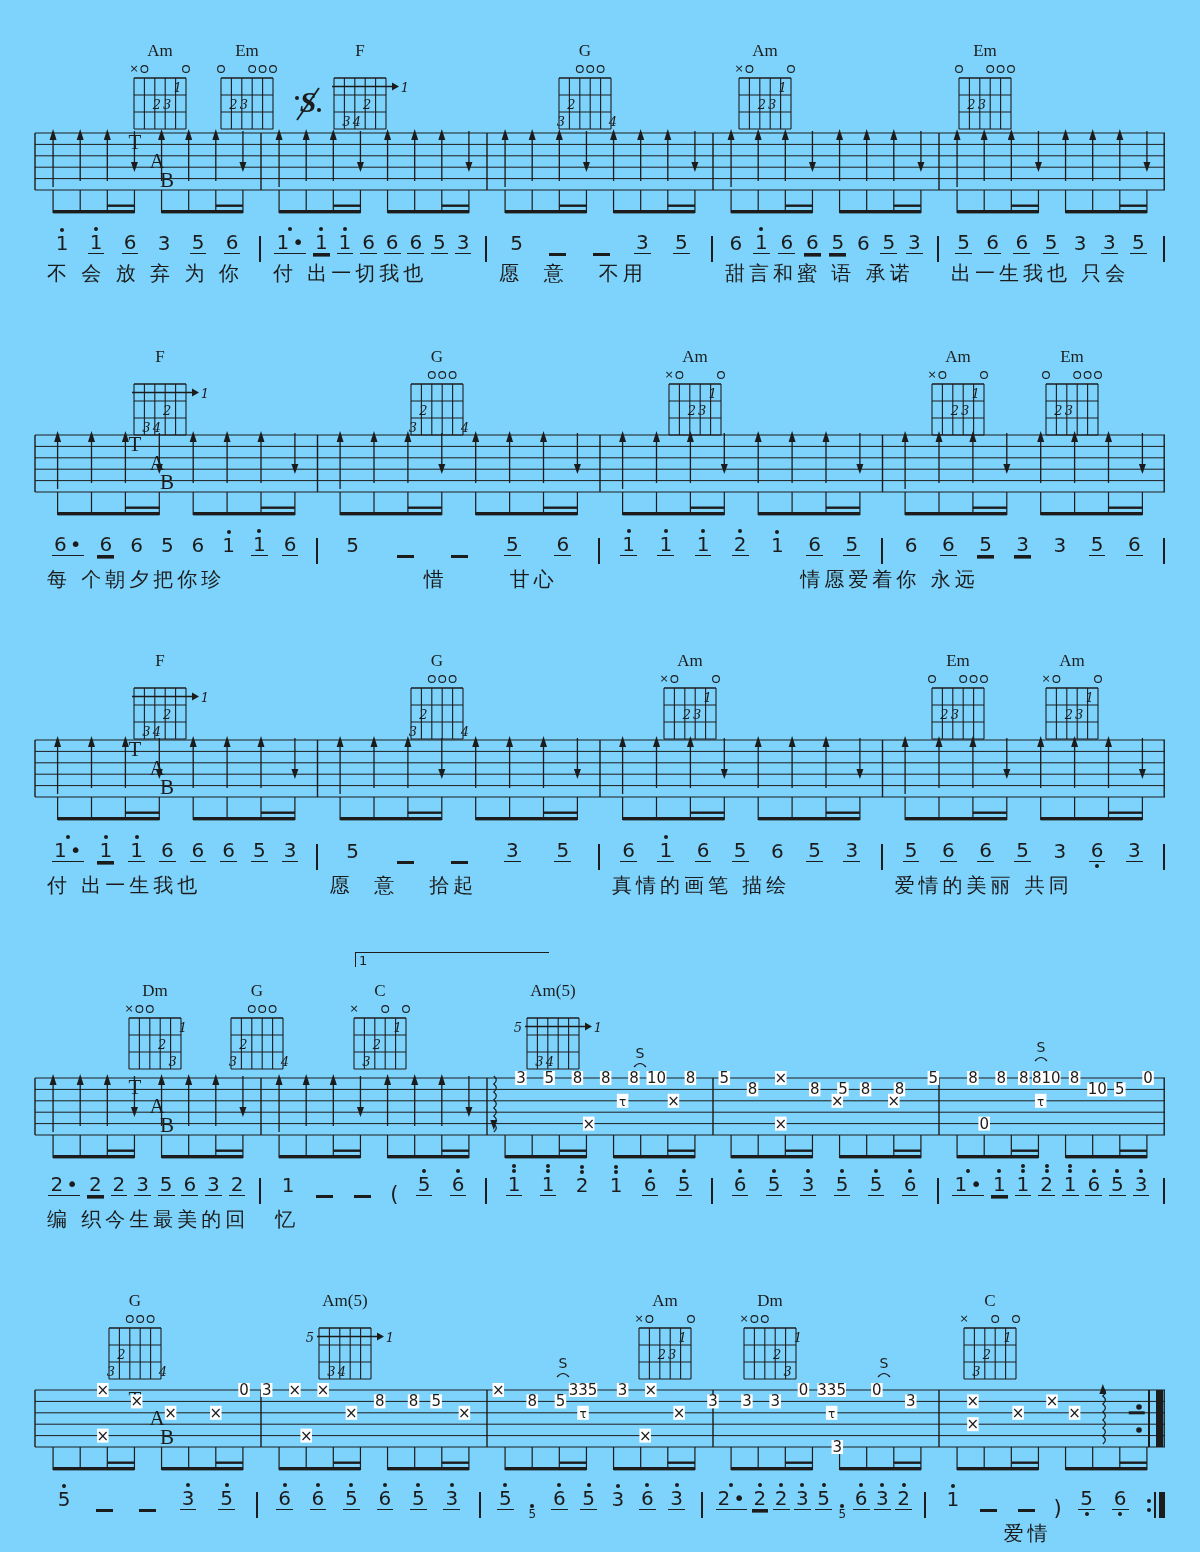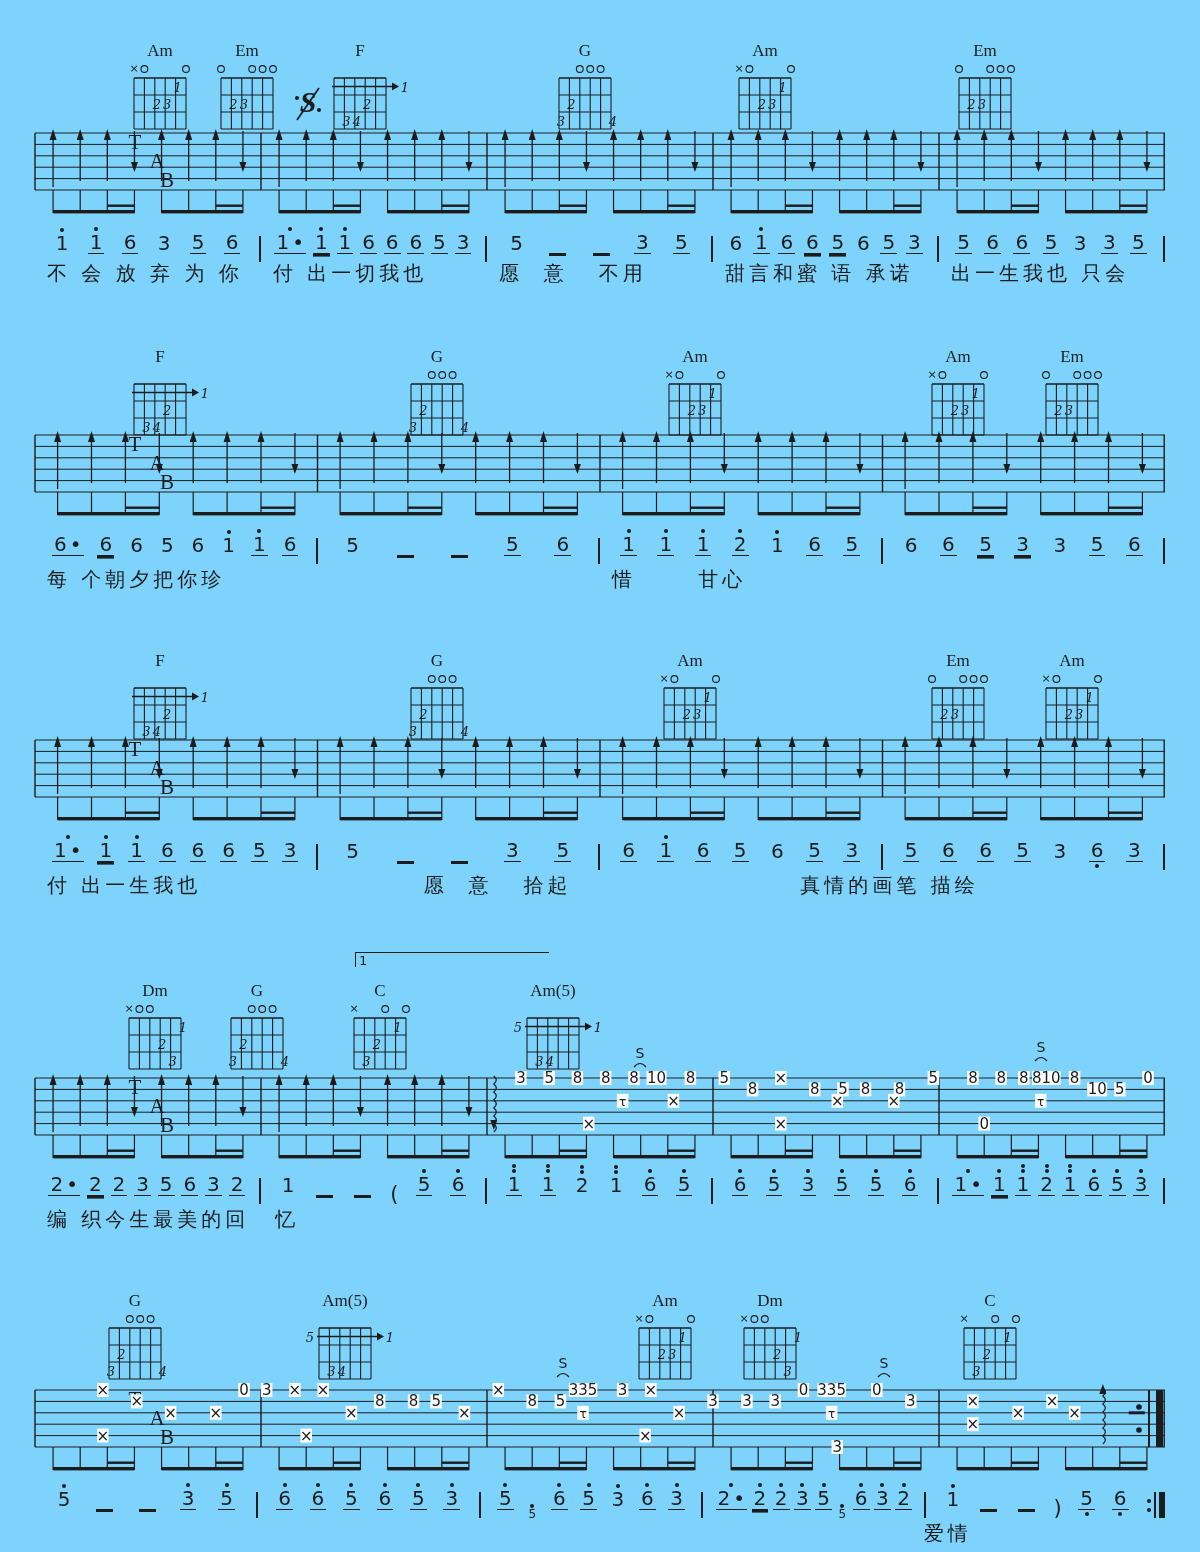--- a/index.html
+++ b/index.html
@@ -17,21 +17,21 @@
   .dg{display:flex;align-items:baseline;padding:0 2px;}
   .u1{border-bottom:1.8px solid #1c1c1c;}
   .u2{border-bottom:1.8px solid #1c1c1c;box-shadow:0 2.6px 0 #1c1c1c;}
   .aug{font-size:20px;margin-left:3px;}
   .dash{width:17px;height:3px;background:#1c1c1c;margin:0 2px 8px 2px;align-self:flex-end;}
   .paren{font-size:21px;font-family:"DejaVu Sans",sans-serif;align-self:flex-end;margin-bottom:0px;}
   .grace{font-size:12px;line-height:12px;}
   .lyrrow{position:absolute;left:35px;width:1130px;display:flex;}
   .lyr{flex:1;font-size:20px;letter-spacing:4px;padding-left:12px;white-space:pre;
        font-family:"DejaVu Sans", sans-serif;}
-  .lyr.right{text-align:left;padding-right:34px;font-family:Liberation Serif, serif;}
+  .lyr.right{text-align:center;padding-right:34px;font-family:Liberation Serif, serif;}
   .volta{position:absolute;border-top:1.6px solid #1c1c1c;border-left:1.6px solid #1c1c1c;
          height:14px;font-size:13px;padding-left:3px;font-family:"DejaVu Sans",sans-serif;}
   .endrep{display:flex;align-items:center;gap:3px;align-self:flex-end;margin-bottom:2px;height:26px;}
   .endrep .d2{display:flex;flex-direction:column;gap:5px;}
   .endrep .d2 i{width:4px;height:4px;border-radius:50%;background:#1c1c1c;}
   .endrep .thin{width:2px;height:26px;background:#1c1c1c;}
   .endrep .thick{width:6px;height:26px;background:#1c1c1c;}
 </style>
 </head>
 <body>
@@ -889,20 +889,21 @@
             <span class="da"></span>
             <span class="dg u1">6</span>
             <span class="db"></span>
           </span>
         </div>
         <div class="barsep"></div>
       </div>
       <div class="lyrrow" style="top: 566px;">
         <div class="lyr">每 个朝夕把你珍</div>
         <div class="lyr">惜      甘心</div>
+        <div class="lyr">情愿爱着你 永远</div>
       </div>
     </div>
     <div>
       <svg width="84" height="100" style="position: absolute; left: 118px; top: 652px; overflow: visible;">
         <text x="42" y="14" font-size="17" fill="#1c1c1c" font-family="&quot;Liberation Serif&quot;,serif" text-anchor="middle">F</text>
         <line x1="16" y1="36" x2="16" y2="87" stroke="#1c1c1c" stroke-width="1.1"></line>
         <line x1="26.4" y1="36" x2="26.4" y2="87" stroke="#1c1c1c" stroke-width="1.1"></line>
         <line x1="36.8" y1="36" x2="36.8" y2="87" stroke="#1c1c1c" stroke-width="1.1"></line>
         <line x1="47.2" y1="36" x2="47.2" y2="87" stroke="#1c1c1c" stroke-width="1.1"></line>
         <line x1="57.6" y1="36" x2="57.6" y2="87" stroke="#1c1c1c" stroke-width="1.1"></line>
@@ -1270,20 +1271,21 @@
             <span class="dg u1">3</span>
             <span class="db"></span>
           </span>
         </div>
         <div class="barsep"></div>
       </div>
       <div class="lyrrow" style="top: 872px;">
         <div class="lyr">付 出一生我也</div>
         <div class="lyr">愿  意   拾起</div>
         <div class="lyr">真情的画笔 描绘</div>
+        <div class="lyr">爱情的美丽 共同</div>
       </div>
     </div>
     <div>
       <div class="volta" style="left: 355px; top: 952px; width: 190px;">1</div>
       <svg width="84" height="100" style="position: absolute; left: 113px; top: 982px; overflow: visible;">
         <text x="42" y="14" font-size="17" fill="#1c1c1c" font-family="&quot;Liberation Serif&quot;,serif" text-anchor="middle">Dm</text>
         <line x1="16" y1="36" x2="16" y2="87" stroke="#1c1c1c" stroke-width="1.1"></line>
         <text x="16" y="30" font-size="11" fill="#1c1c1c" font-family="&quot;DejaVu Sans&quot;,sans-serif" text-anchor="middle">×</text>
         <line x1="26.4" y1="36" x2="26.4" y2="87" stroke="#1c1c1c" stroke-width="1.1"></line>
         <circle cx="26.4" cy="27" r="3.4" fill="none" stroke="#1c1c1c" stroke-width="1.1"></circle>

